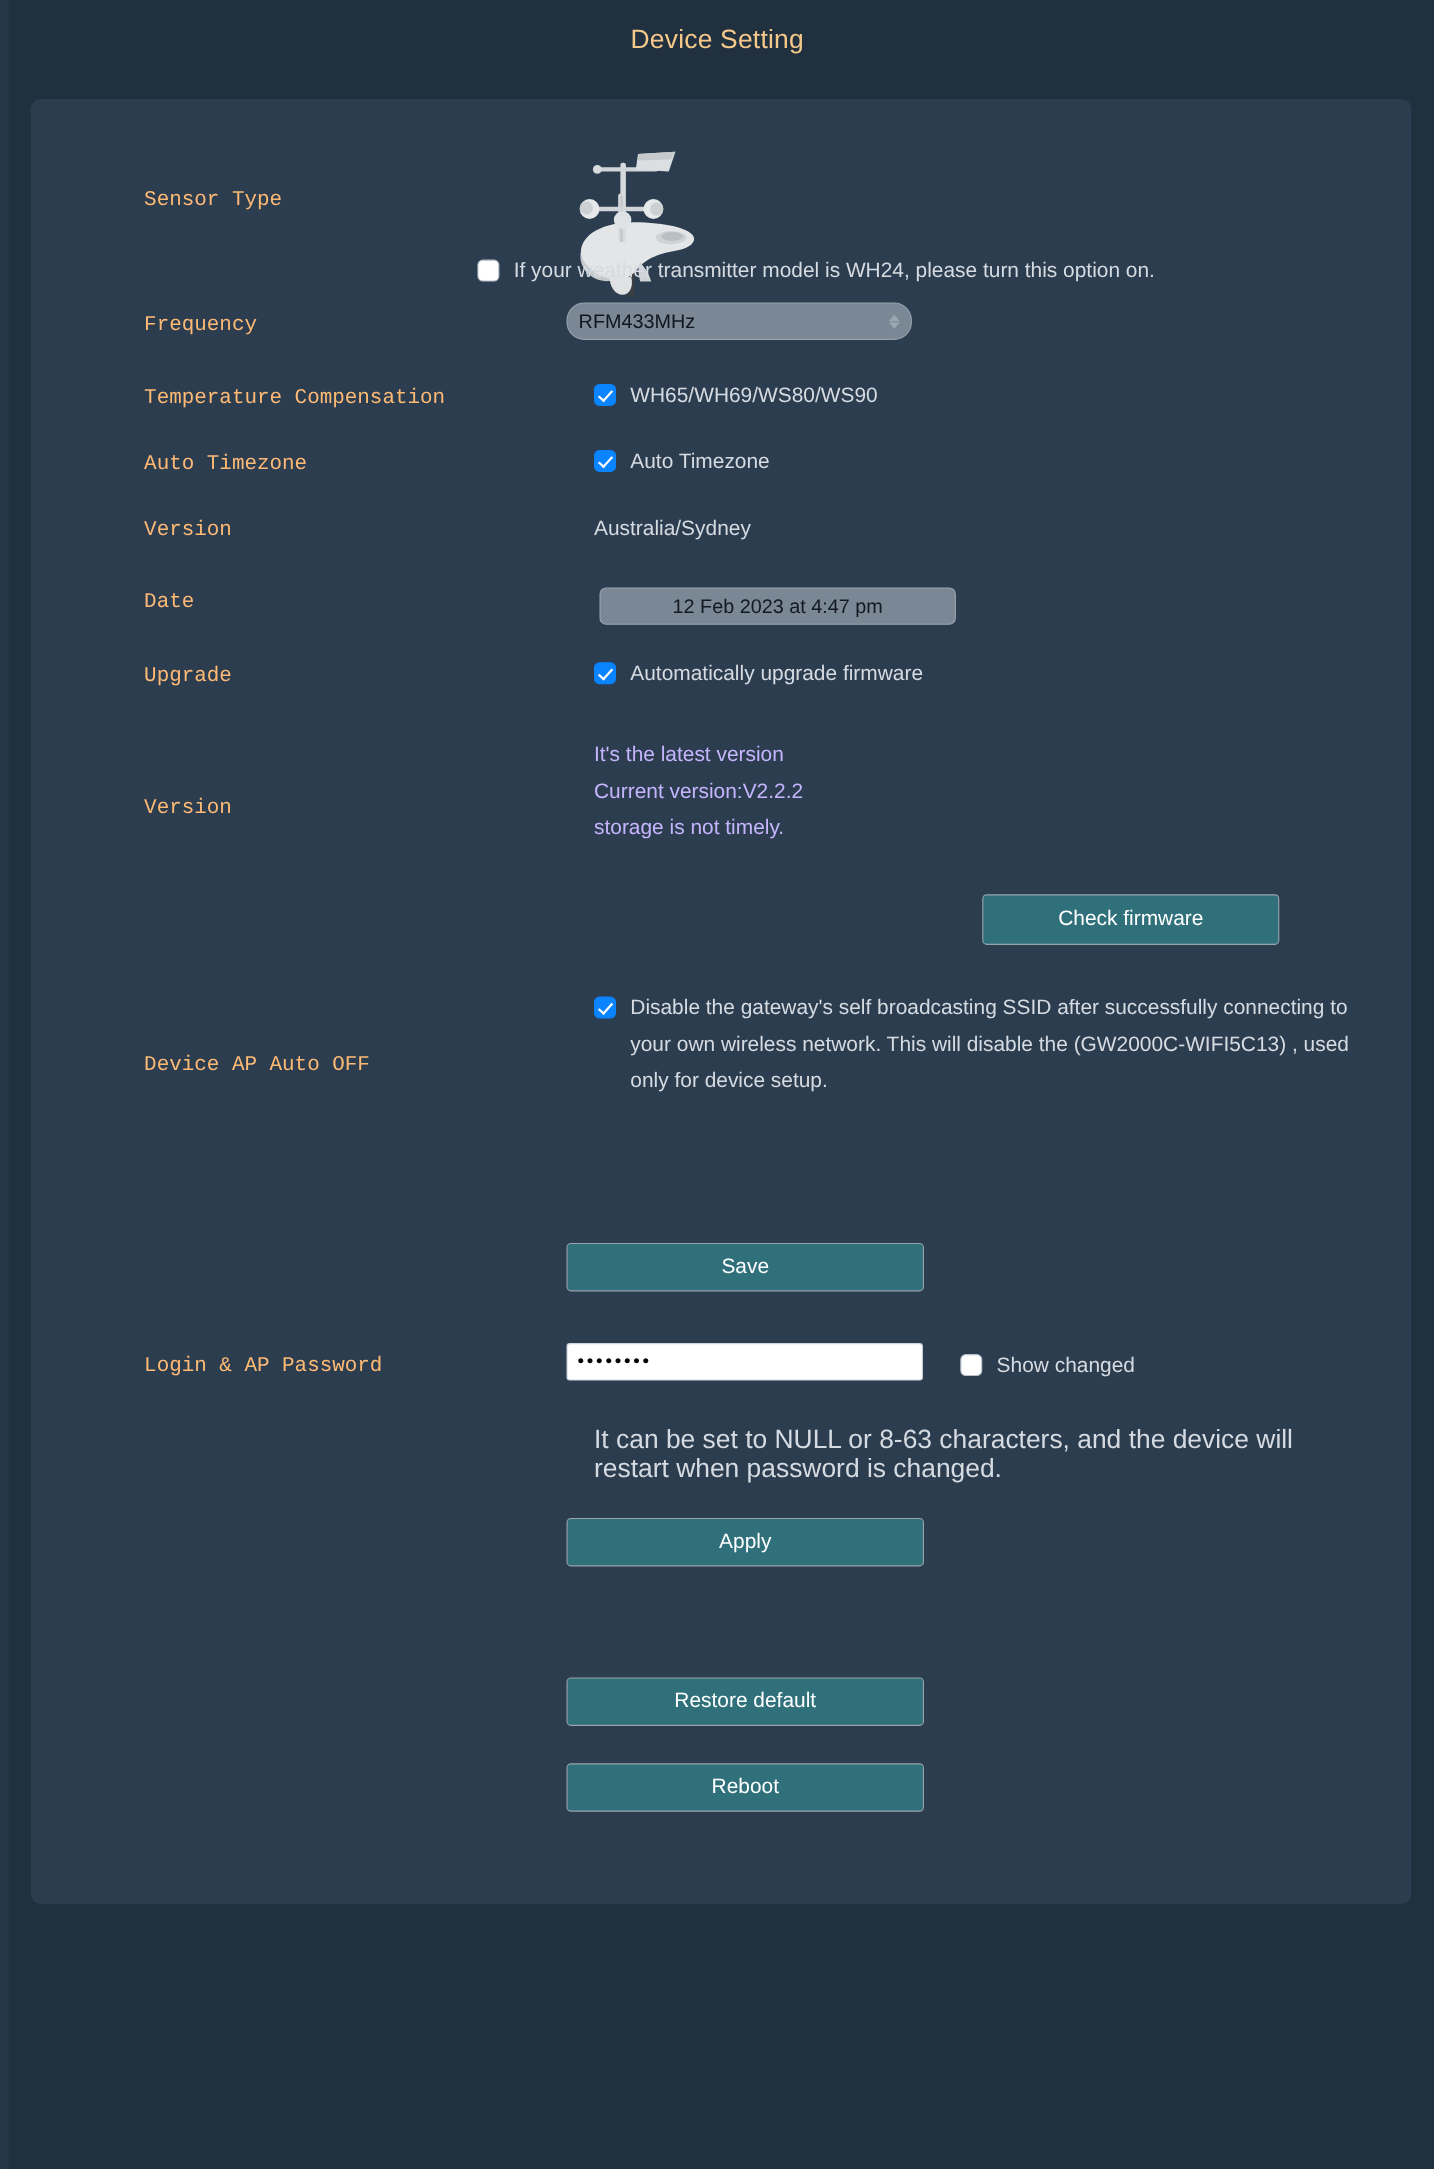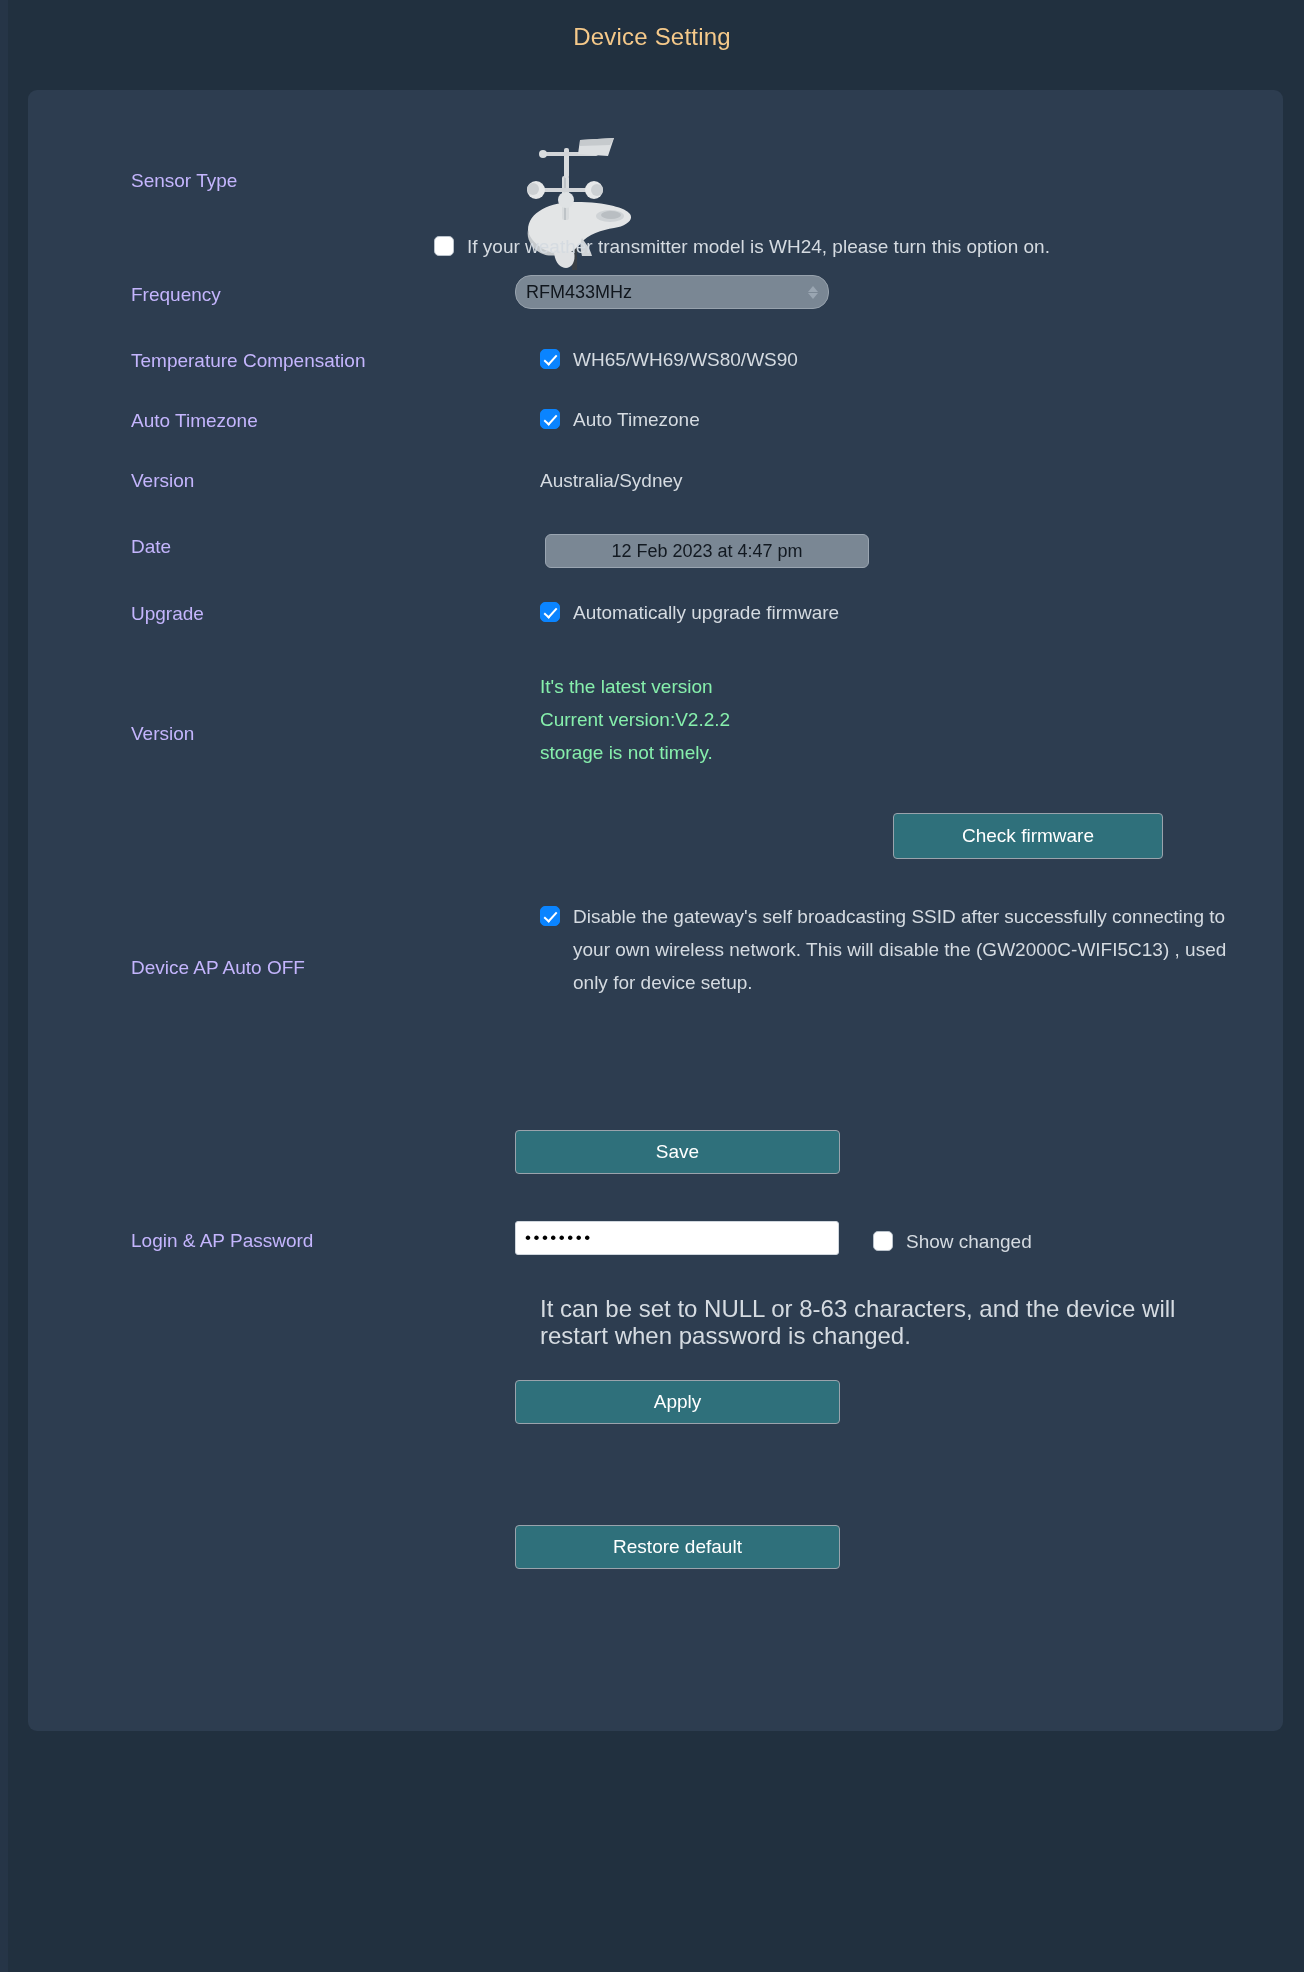--- a/index.html
+++ b/index.html
@@ -44,22 +44,23 @@
     left: 28px;
     top: 90px;
     width: 1255px;
     height: 1641px;
     background: #2d3d50;
     border-radius: 9px;
   }
   .label {
     position: absolute;
     font-size: 19px;
-    color: #c4b5fd;
+    color: #fdba74;
     white-space: nowrap;
+    font-family: Liberation Mono, monospace;
   }
 
   
   .sensor-img {
     position: absolute;
     left: 510px;
     top: 130px;
     width: 130px;
     height: 140px;
   }
@@ -172,21 +173,21 @@
     display: flex;
     align-items: center;
     justify-content: center;
     cursor: pointer;
   }
 
   
   .version-text {
     position: absolute;
     font-size: 19px;
-    color: #86efac;
+    color: #c4b5fd;
     line-height: 33px;
     width: 330px;
   }
 
   
   .pw-input {
     position: absolute;
     width: 324px;
     height: 34px;
     background: #ffffff;
@@ -319,15 +320,18 @@
       <span class="cb-text">Show changed</span>
     </div>
     <div class="hint-text" style="left:512px; top:1205px;">It can be set to NULL or 8-63 characters, and the device will restart when password is changed.</div>
     <div class="btn" style="left:487px; top:1290px; width:325px; height:44px;">
       <span>Apply</span>
     </div>
 
     <div class="btn" style="left:487px; top:1435px; width:325px; height:44px;">
       <span>Restore default</span>
     </div>
+    <div class="btn" style="left:487px; top:1513px; width:325px; height:44px;">
+      <span>Reboot</span>
+    </div>
 
   </div>
 </div>
 
 </body></html>

